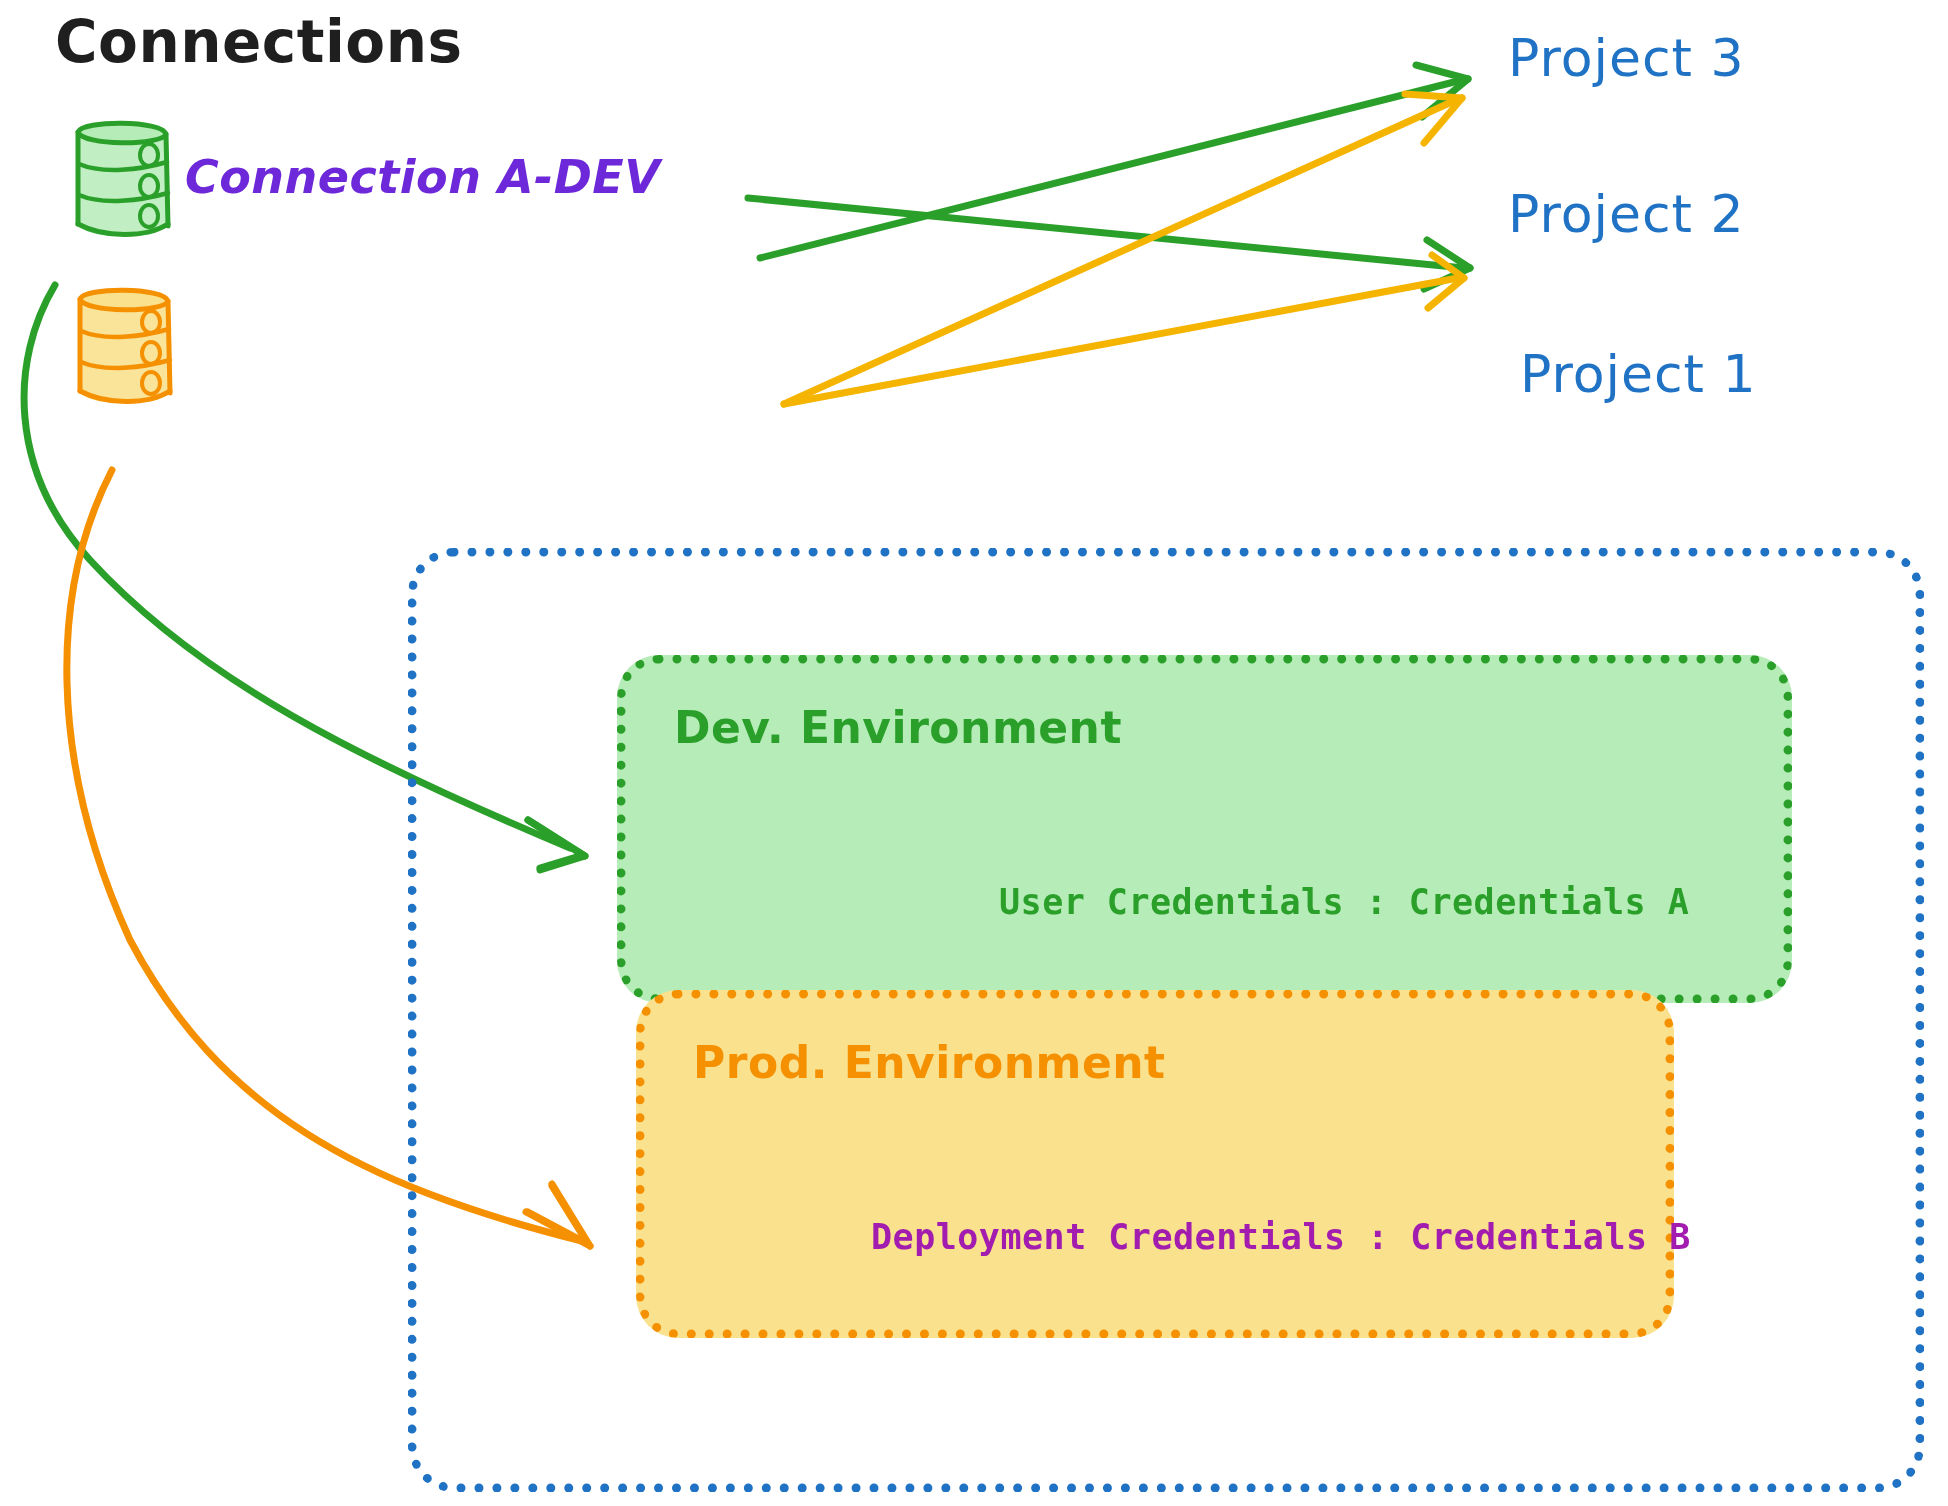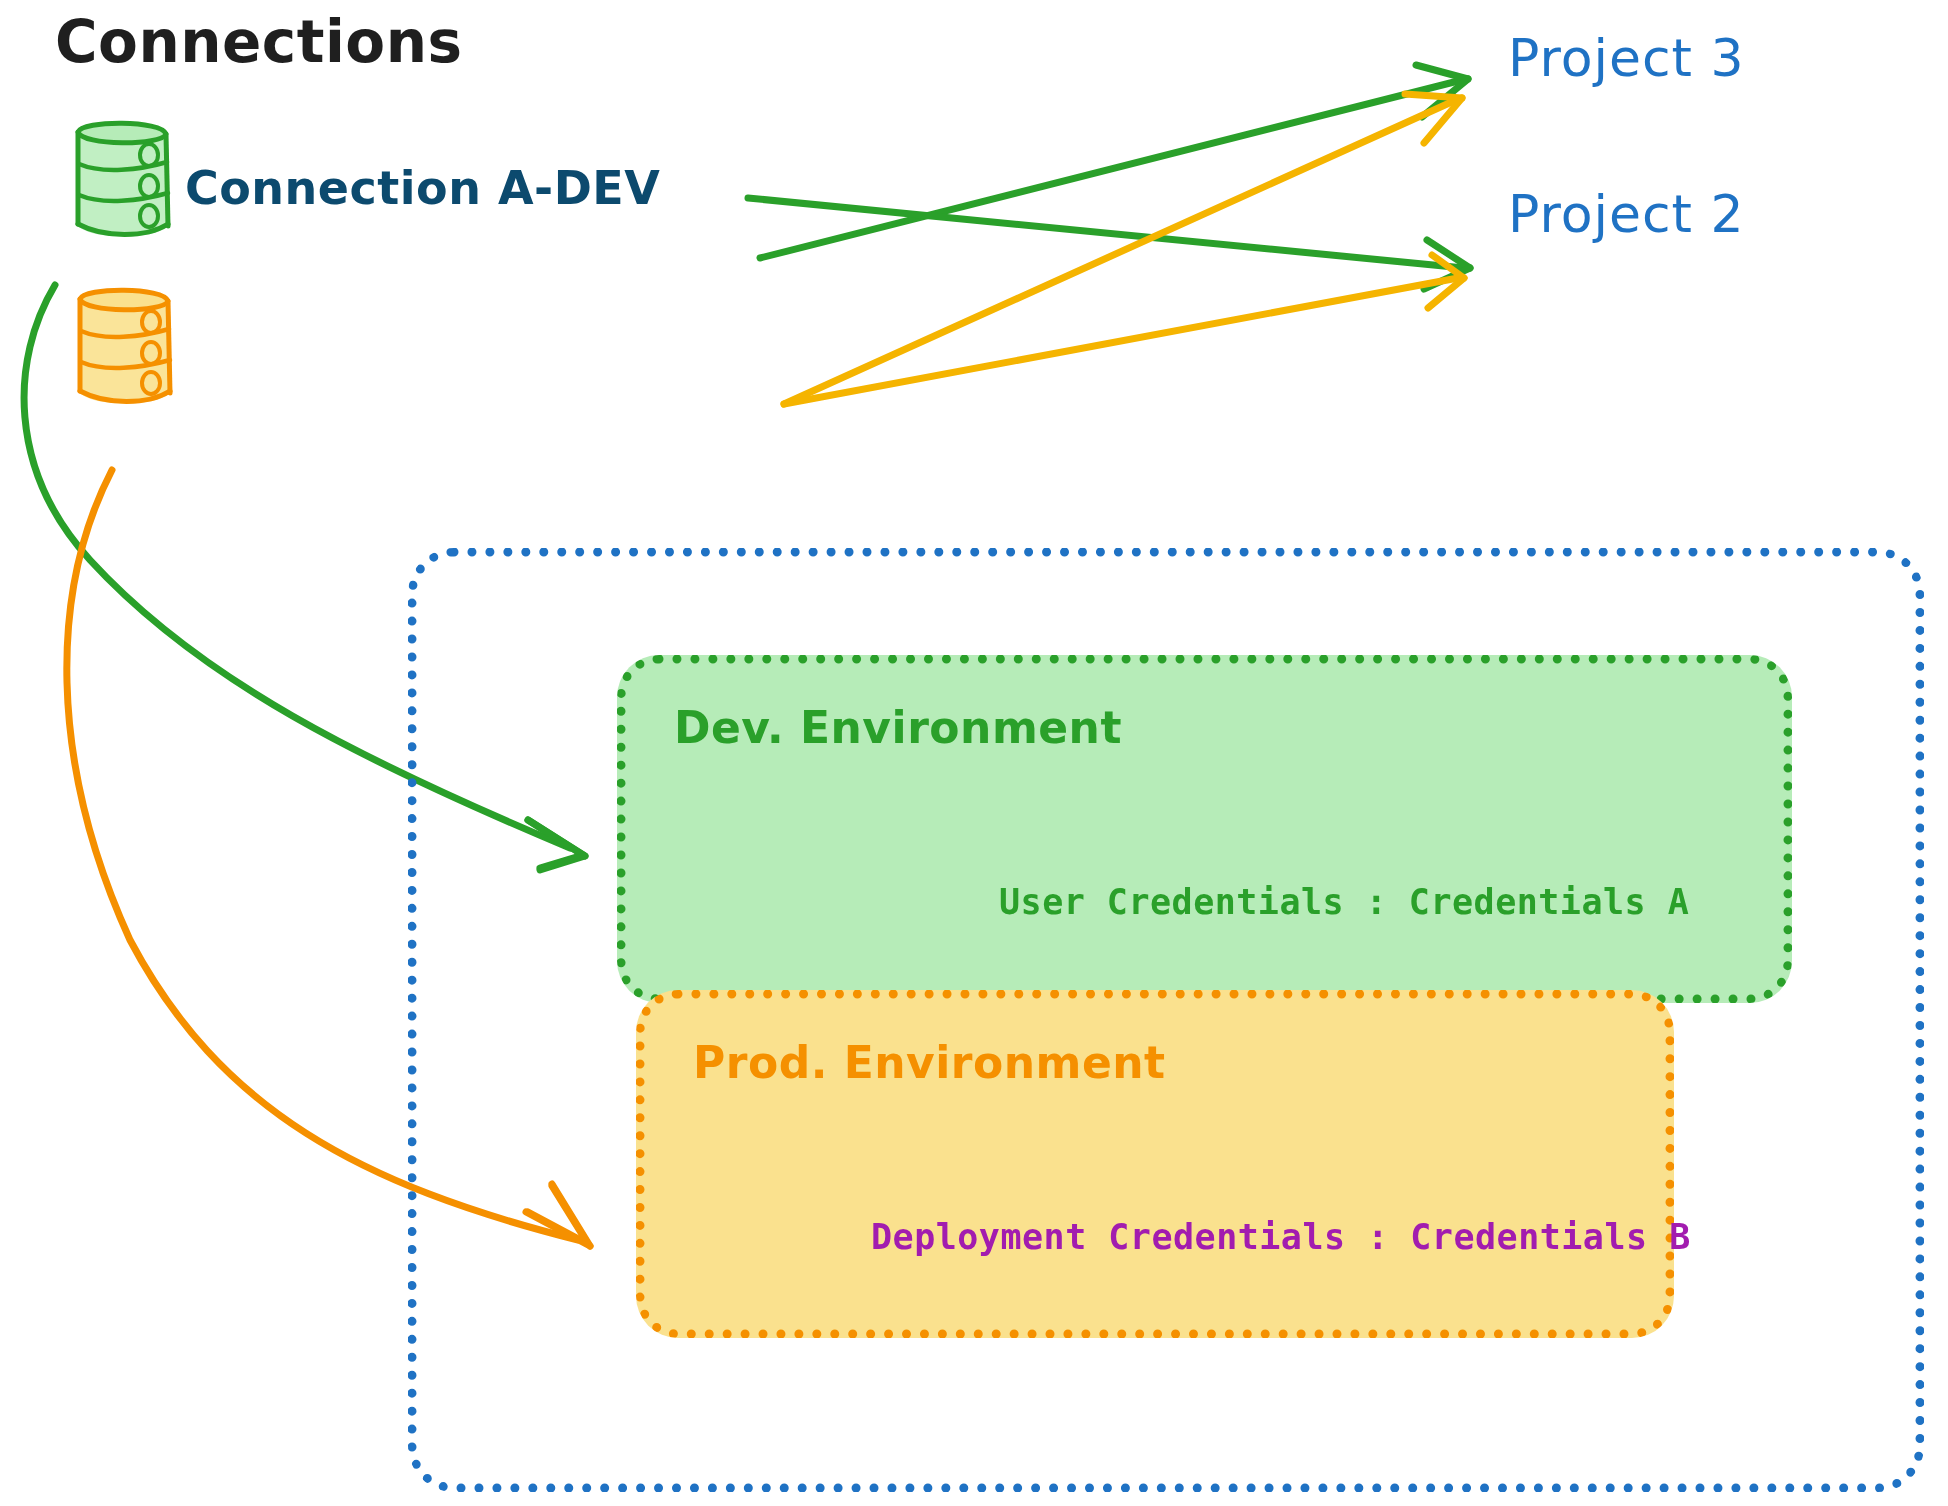--- a/index.html
+++ b/index.html
@@ -32,22 +32,23 @@
   }
   .conn-label {
     font-family: "DejaVu Sans", sans-serif;
     font-size: 46px;
     font-weight: 600;
     white-space: nowrap;
     letter-spacing: 0.5px;
   }
   .conn-a {
     left: 185px;
-    top: 161px;
-    color: #0c4a6e;
+    top: 150px;
+    color: #6d28d9;
+    font-style: italic;
   }
   .conn-b {
     left: 178px;
     top: 310px;
     color: #f59000;
   }
   .project-label {
     font-family: "DejaVu Sans", sans-serif;
     font-size: 52px;
     font-weight: 400;
@@ -201,20 +202,21 @@
 
   <div class="abs content title-connections">Connections</div>
 
   <div class="abs content conn-label conn-a">Connection A-DEV</div>
 
 
   <div class="abs content project-label p3">Project 3</div>
 
   <div class="abs content project-label p2">Project 2</div>
 
+  <div class="abs content project-label p1">Project 1</div>
 
   <div class="abs content outer-project"></div>
 
   <div class="abs content env-box dev">
     <div class="abs env-title dev" style="left:48px; top:38px;">Dev. Environment</div>
     <div class="abs cred-line dev" style="left:373px; top:218px;text-align:center;">User Credentials : Credentials A</div>
   </div>
 
   <div class="abs content env-box prod">
     <div class="abs env-title prod" style="left:48px; top:38px;">Prod. Environment</div>

